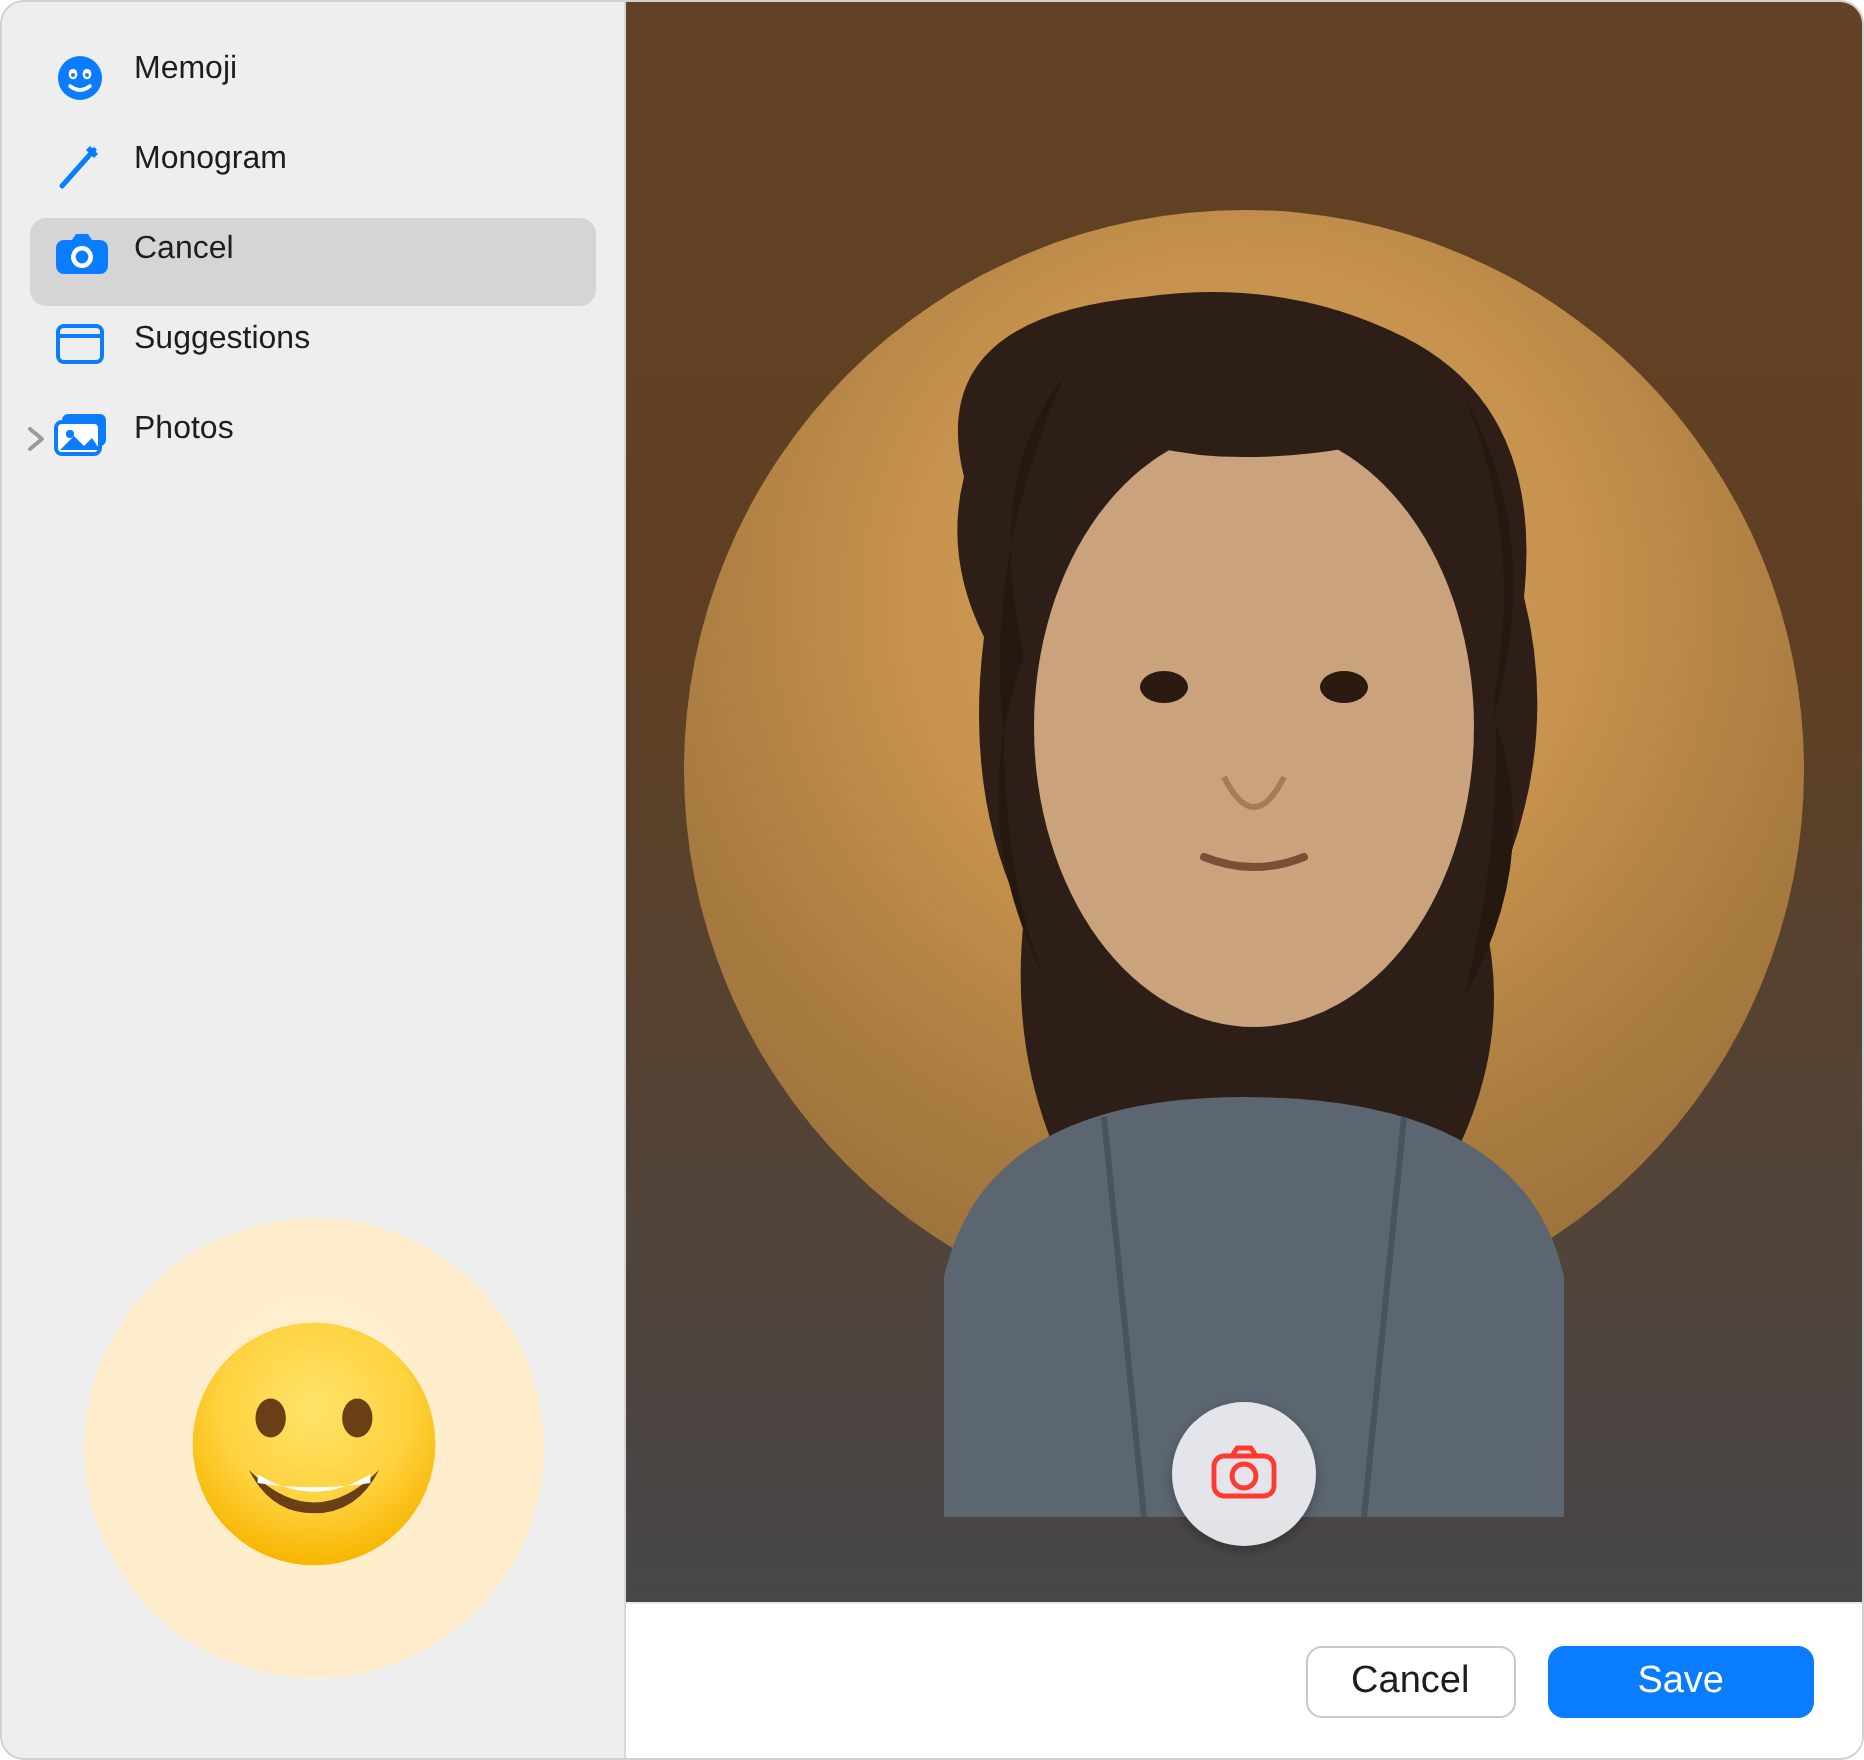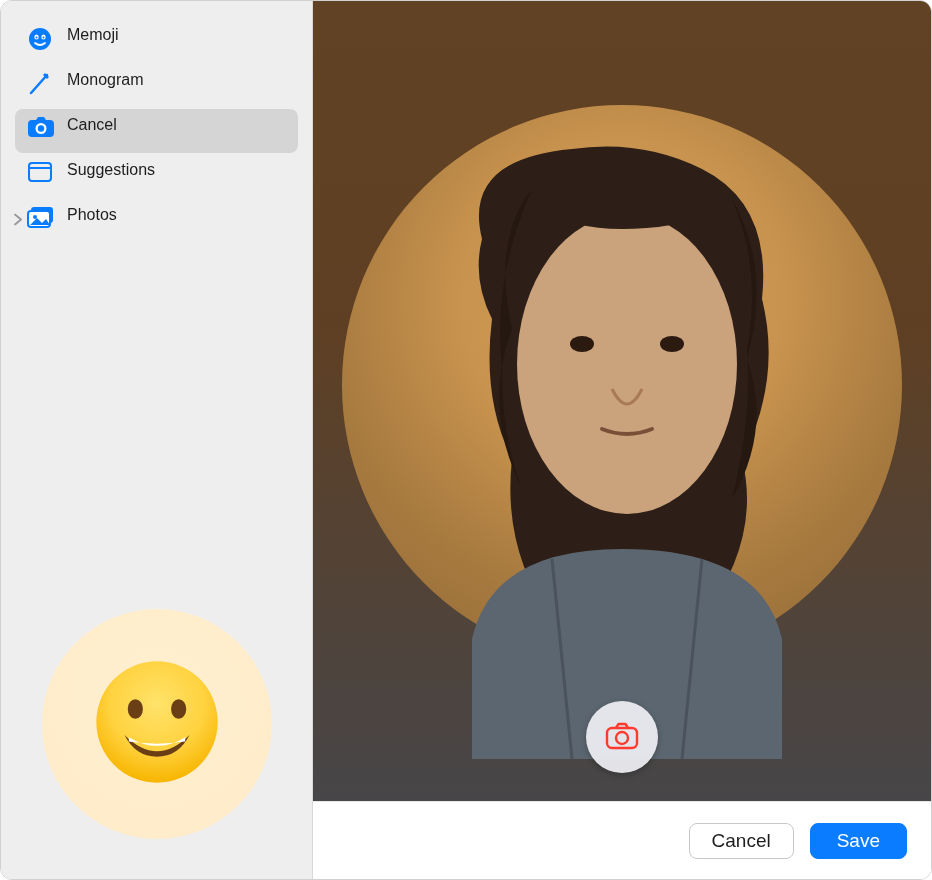--- a/index.html
+++ b/index.html
@@ -138,21 +138,21 @@
       border-radius: 8px;
       cursor: pointer;
       border: 1px solid #c8c8c8;
       background: #fff;
       color: #1d1d1f;
     }
     .btn-primary {
       background: #0a7cff;
       border: 1px solid #0a7cff;
       color: #fff;
-      padding: 6px 26px;
+      padding: 6px 44px;
     }
   </style>
 </head>
 <body>
 
 <div class="window">
 
   <aside class="sidebar">
     <ul class="sidebar-list">
 

